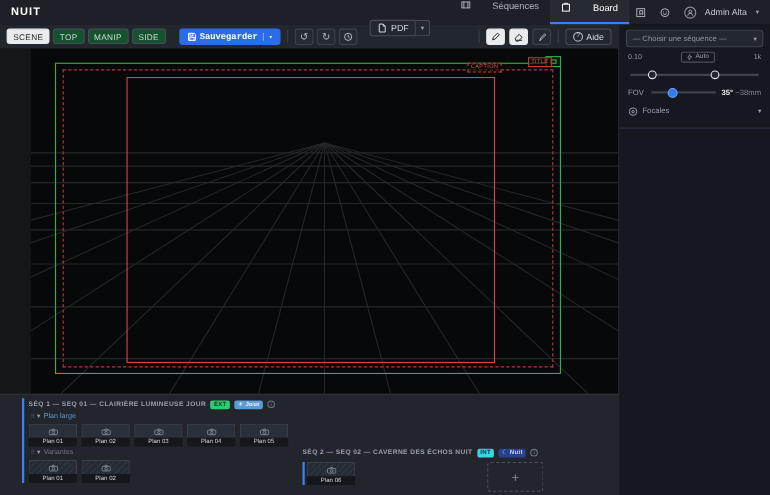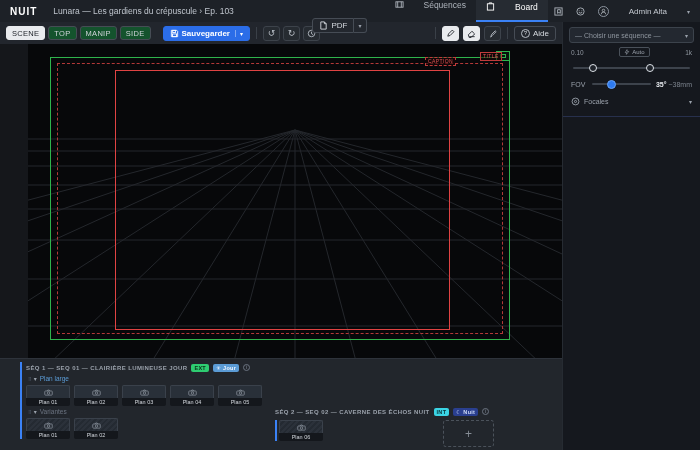--- a/index.html
+++ b/index.html
@@ -22,32 +22,32 @@
     padding:0 6px; font-size:8px; color:#d6dae0; cursor:pointer; }
   .pdf-group { display:flex; align-items:stretch; margin-right:18px;margin-top:28px; }
   .pdf-group .caret-part { border-left:none; border-radius:0 3px 3px 0; padding:0 4px; }
   .pdf-group .main-part { border-radius:3px 0 0 3px; }
   .tab { display:flex; align-items:flex-start; gap:20px; height:22px; padding:0 10px;
     font-size:8.5px; color:#aeb4bc; cursor:pointer; }
   .tab.active { background:#262b32; color:#fff; border-bottom:2px solid #3b82f6; padding-top:2px; }
   .icon-sm { width:9px; height:9px; stroke:currentColor; fill:none; stroke-width:1; }
   .top-iconbtn { width:16px; height:16px; display:flex; align-items:center; justify-content:center;
     color:#aeb4bc; margin:0 3px; cursor:pointer; }
-  .user { display:flex; align-items:center; gap:20px; font-size:8px; color:#c3c8cf; margin:0 10px 0 6px; cursor:pointer; }
+  .user { display:flex; align-items:center; gap:8px; font-size:8px; color:#c3c8cf; margin:0 10px 0 6px; cursor:pointer; }
   .avatar-circle { width:11px; height:11px; border-radius:50%; border:1px solid #8b939e;
     display:flex; align-items:center; justify-content:center; }
   .caret { font-size:6px; color:#9aa1ab; }
 
   
   .toolbar { position:absolute; left:0; top:22px; width:562px; height:22px;
     background:#22262d; display:flex; align-items:center; padding:0 6px; z-index:4; }
   .seg { display:flex; gap:3px; }
   .btn.view { height:14px; font-size:7.5px; letter-spacing:0.3px; padding:0 5px; background:#14532d; color:#cfd3d9; }
   .btn.active-white { background:#e9ebee; color:#20242a; border-color:#e9ebee; }
-  .btn-save { background:#2b6de8; border-color:#2b6de8; color:#fff; margin-left:12px; height:15px; font-weight:bold; }
+  .btn-save { background:#2b6de8; border-color:#2b6de8; color:#fff; margin-left:12px; height:15px; font-weight:bold;font-family:Liberation Mono, monospace; }
   .btn-save .sv-caret { border-left:1px solid rgba(255,255,255,.4); padding-left:4px; margin-left:2px; font-size:6px; }
   .tdiv { width:1px; height:12px; background:#3a4048; margin:0 6px; }
   .iconbtn { width:17px; height:15px; display:flex; align-items:center; justify-content:center;
     border:1px solid #3d434b; background:#262b31; border-radius:3px; color:#b7bdc5; font-size:9px; cursor:pointer; }
   .right-tools { margin-left:auto; display:flex; align-items:center; }
   .qcircle { width:9px; height:9px; border-radius:50%; border:1px solid #b7bdc5;
     display:flex; align-items:center; justify-content:center; font-size:6px; line-height:1; }
 
   
   .rightpanel { position:absolute; left:562px; top:22px; width:138px; height:428px;
@@ -118,21 +118,20 @@
   .seq-block2 .shots-row { margin-top:3px; border-left:2px solid #3b82f6; padding-left:2px; }
   .add-btn { position:absolute; left:443px; top:61px; width:51px; height:27px;
     border:1px dashed #4b525b; border-radius:3px; display:flex; align-items:center; justify-content:center;
     font-size:12px; color:#868d96; cursor:pointer; }
 </style>
 </head>
 <body>
 
 <div class="topbar">
   <span class="logo">NUIT</span>
-  <span class="doc-title">Lunara — Les gardiens du crépuscule › Ep. 103</span>
   <div class="tb-spacer"></div>
 
   <div class="pdf-group">
     <span class="btn main-part">
       <svg class="icon-sm" viewBox="0 0 10 10">
           <path d="M2 1h4l2 2v6H2z"></path>
           <path d="M6 1v2h2"></path>
         </svg>
       <span>PDF</span>
     </span>

